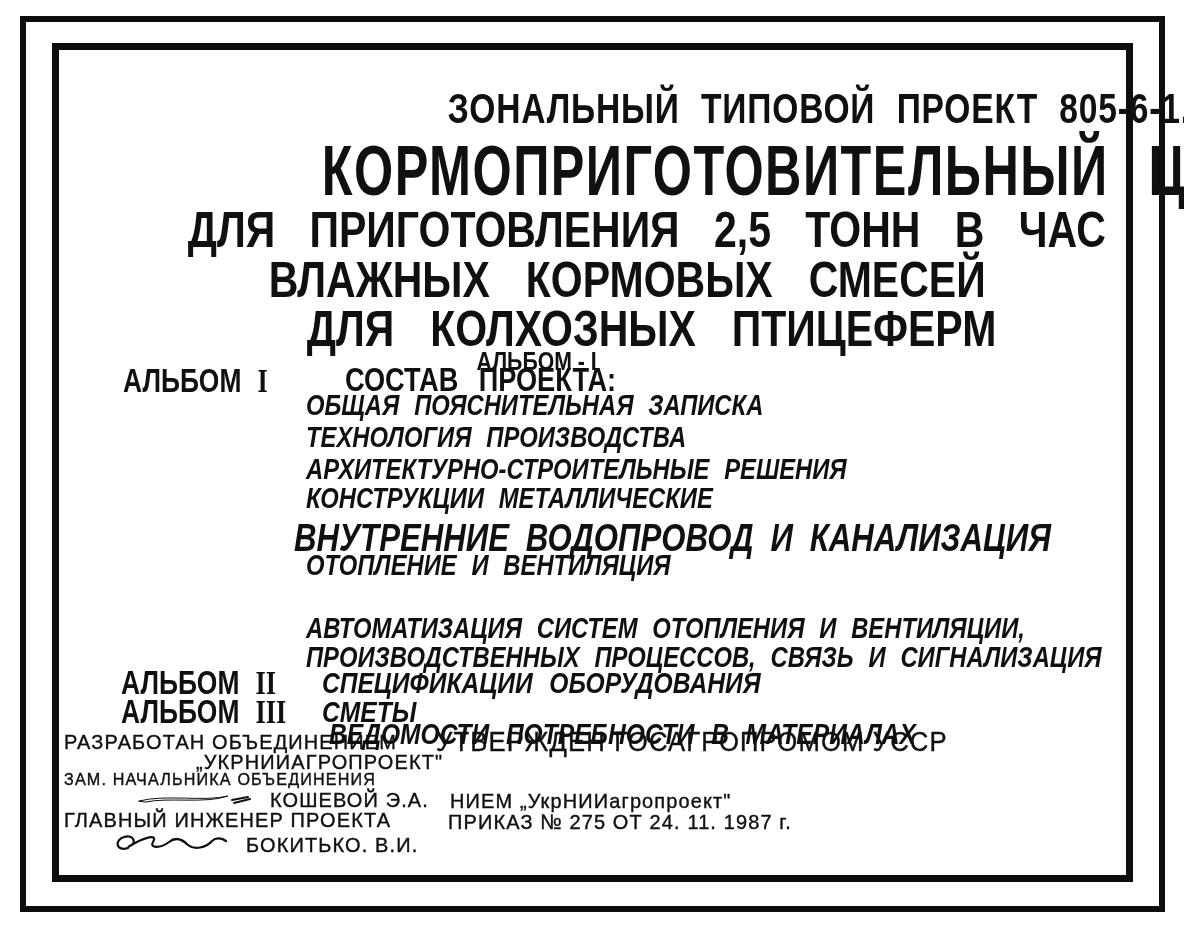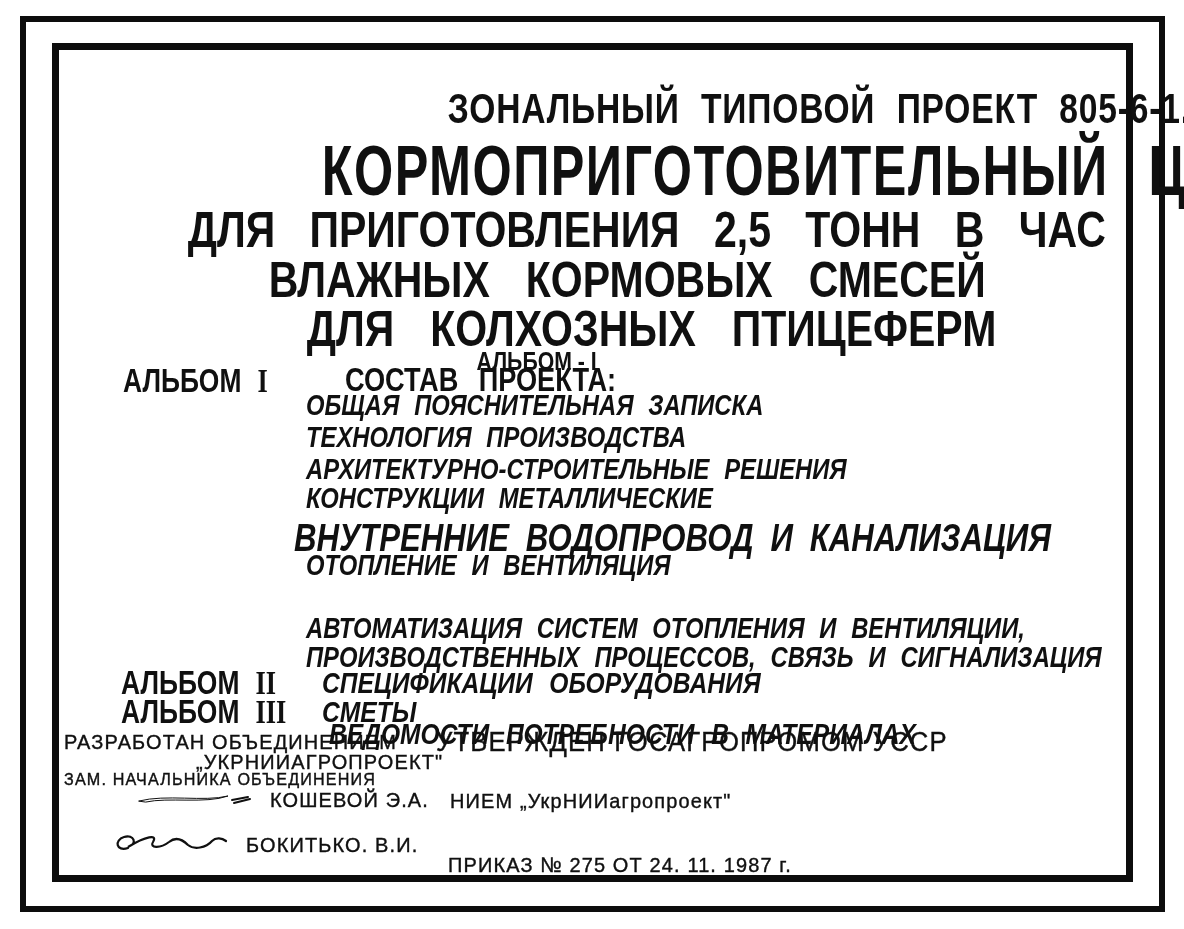--- a/index.html
+++ b/index.html
@@ -104,27 +104,29 @@
   <div class="txt ft" style="left:64px;top:771px;font-size:17px;">
     <span class="cx" style="transform:scaleX(.95);transform-origin:left center;">ЗАМ. НАЧАЛЬНИКА ОБЪЕДИНЕНИЯ</span></div>
 
   <svg class="sig" style="left:136px;top:789px;" width="130" height="20" viewBox="0 0 130 20">
     <path d="M3 12 C30 5 68 13 92 7 C70 15 32 8 10 13 Z" fill="#101010" stroke="none"></path>
     <path d="M96 11 l16 -3 M98 14 l16 -4" stroke-width="2"></path>
   </svg>
   <div class="txt ft" style="left:270px;top:789px;font-size:21px;">
     <span class="cx" style="transform:scaleX(.95);transform-origin:left center;">КОШЕВОЙ Э.А.</span></div>
 
+  <div class="txt ft" style="left:64px;top:809px;font-size:21px;">
+    <span class="cx" style="transform:scaleX(.95);transform-origin:left center;">ГЛАВНЫЙ ИНЖЕНЕР ПРОЕКТА</span></div>
 
   <svg class="sig" style="left:112px;top:828px;" width="120" height="28" viewBox="0 0 120 28">
     <path d="M16 20 C4 24 2 12 12 9 C22 6 26 16 16 19 C34 8 46 6 41 14 C37 20 48 21 57 14 C63 9 70 11 76 17 C82 22 94 20 100 13 C104 9 110 10 114 13" stroke-width="2.2"></path>
   </svg>
   <div class="txt ft" style="left:246px;top:834px;font-size:21px;">
     <span class="cx" style="transform:scaleX(.95);transform-origin:left center;">БОКИТЬКО. В.И.</span></div>
 
   <div class="txt ft" style="left:436px;top:729px;font-size:27px;">
     <span class="cx" style="transform:scaleX(.95);transform-origin:left center;">УТВЕРЖДЕН ГОСАГРОПРОМОМ УССР</span></div>
   <div class="txt ft" style="left:450px;top:790px;font-size:21px;">
     <span class="cx" style="transform:scaleX(.95);transform-origin:left center;">НИЕМ „УкрНИИагропроект"</span></div>
-  <div class="txt ft" style="left:448px;top:811px;font-size:21px;margin-top:43px;">
+  <div class="txt ft" style="left:448px;top:811px;font-size:21px;">
     <span class="cx" style="transform:scaleX(.95);transform-origin:left center;">ПРИКАЗ № 275 ОТ 24. 11. 1987 г.</span></div>
 
 </div>
 
 </body></html>

